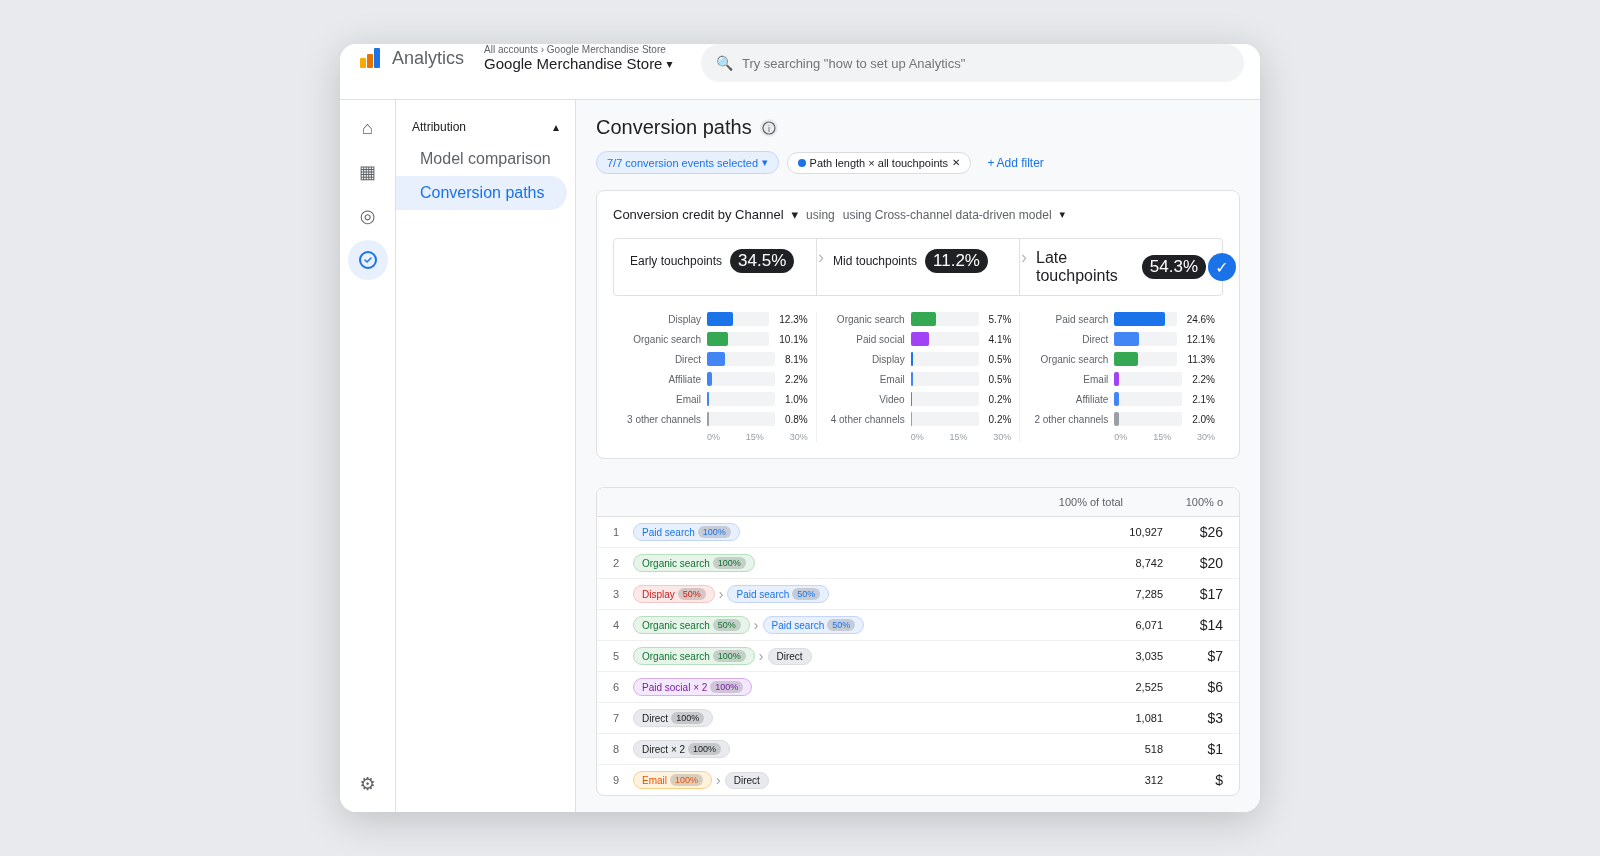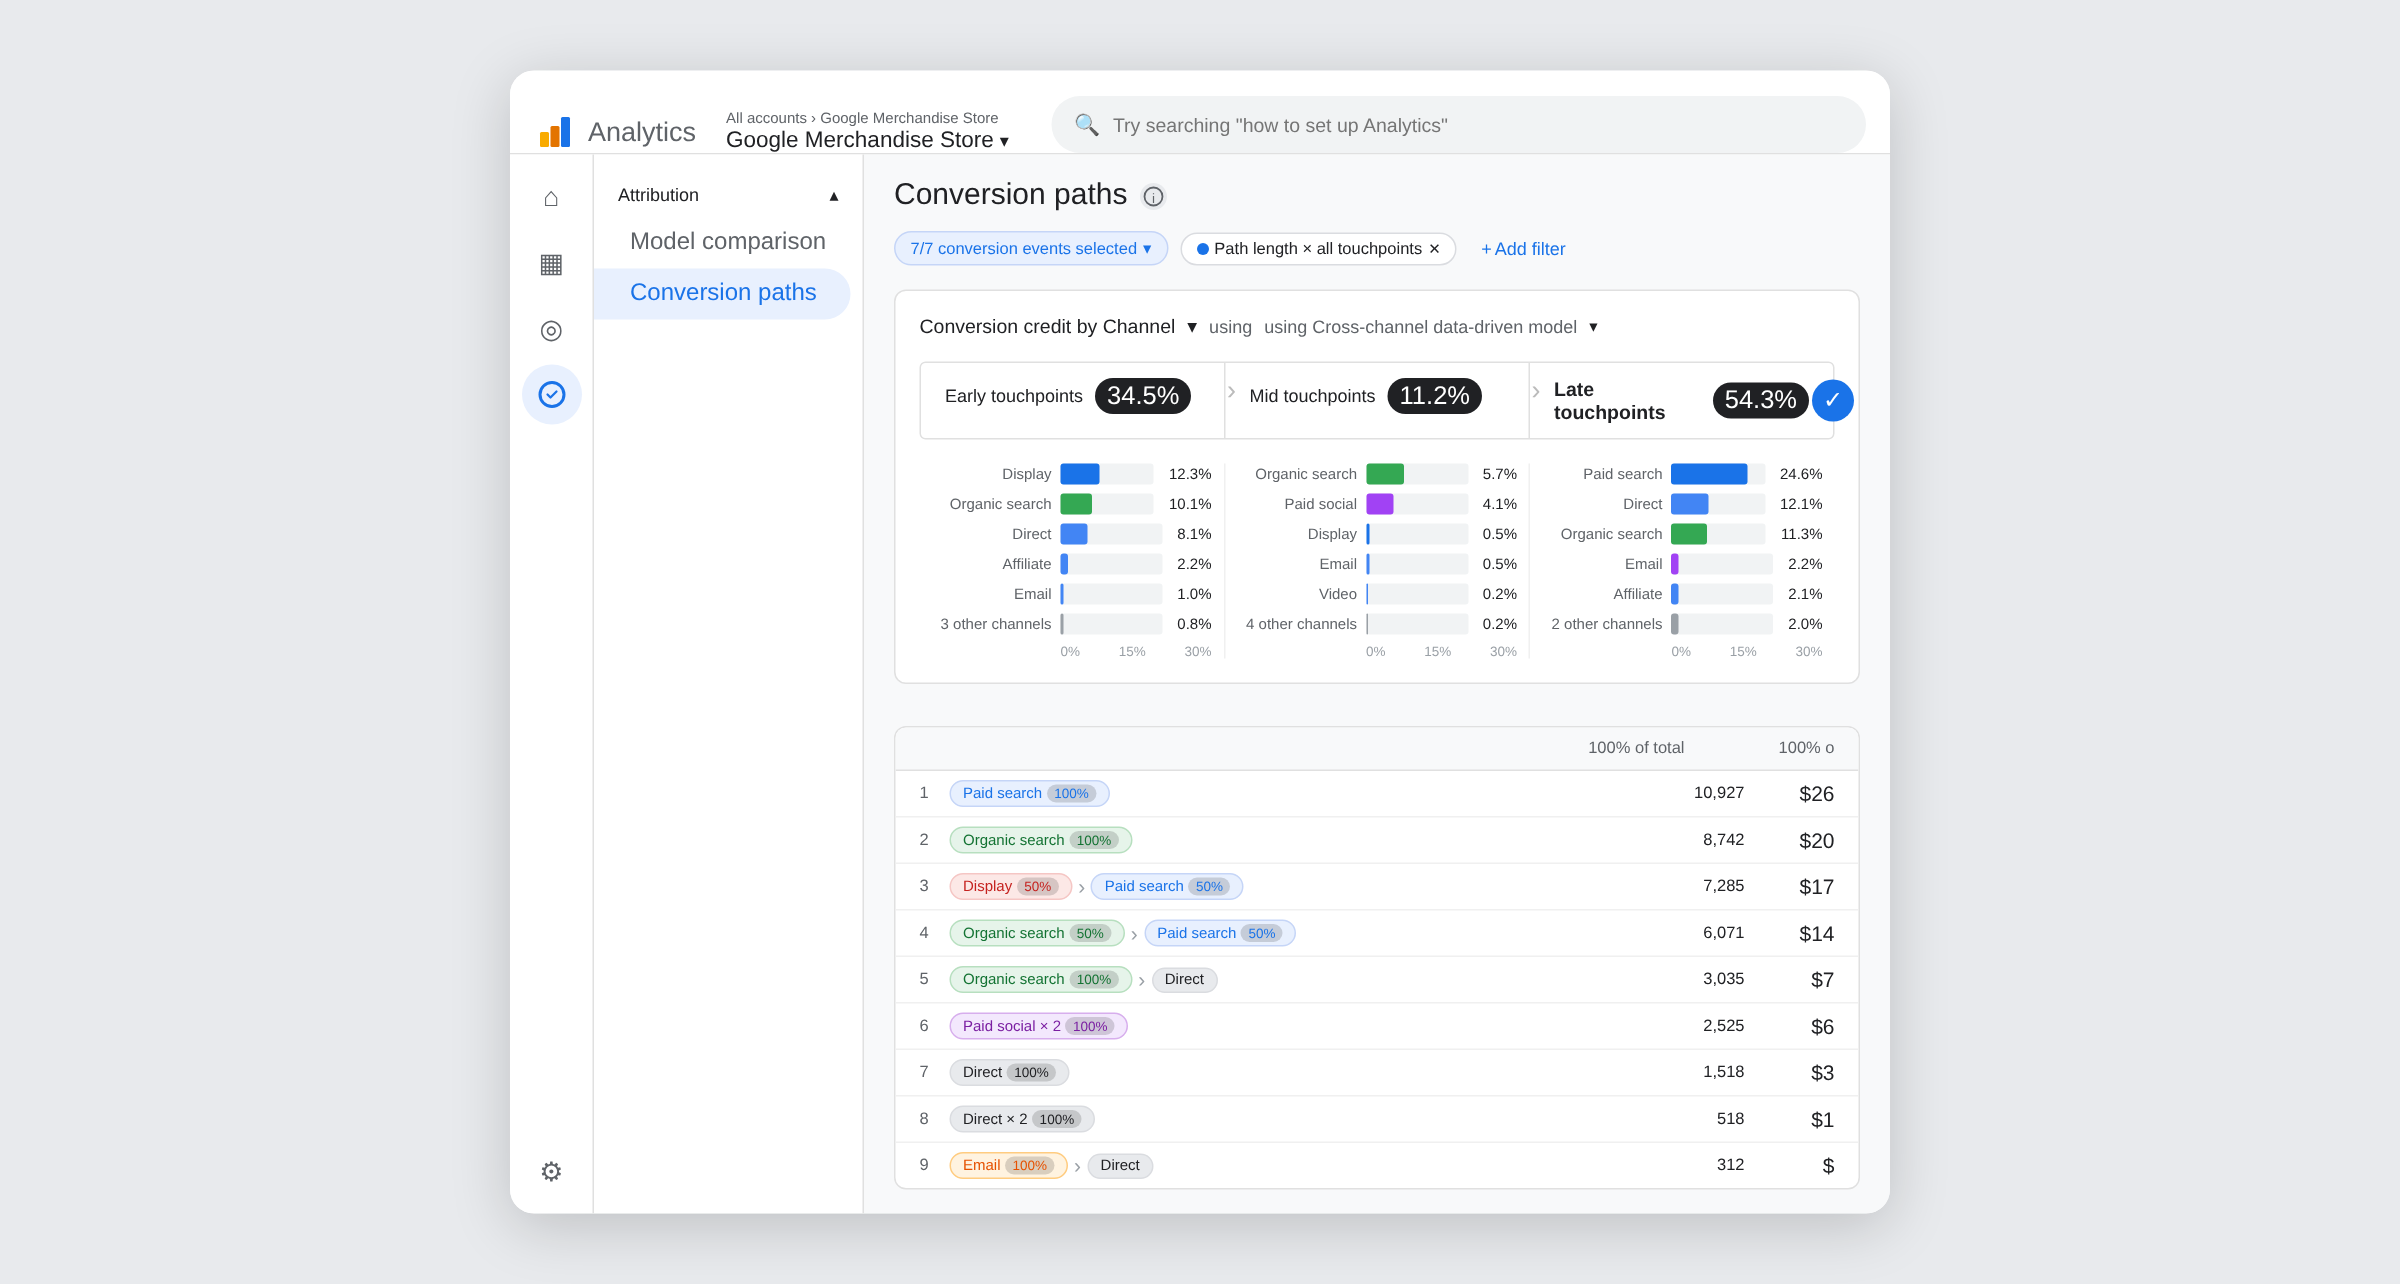--- a/index.html
+++ b/index.html
@@ -21,21 +21,21 @@
       min-height: 700px;
       overflow: hidden;
       position: relative;
     }
 
     
     .top-bar {
       background: #fff;
       border-bottom: 1px solid #e0e0e0;
       display: flex;
-      align-items: flex-end;
+      align-items: flex-start;
       padding: 0 16px;
       height: 56px;
       gap: 12px;
     }
 
     .analytics-logo {
       display: flex;
       align-items: center;
       gap: 8px;
     }
@@ -558,21 +558,21 @@
           </div>
           <div class="touchpoint-section">
             <div class="touchpoint-header">
               <span style="font-size:12px;">Mid touchpoints</span>
               <span class="touchpoint-badge mid">11.2%</span>
             </div>
             <div style="position:absolute;right:-8px;top:8px;font-size:18px;color:#bbb;z-index:2;">›</div>
           </div>
           <div class="touchpoint-section" style="position:relative;">
             <div class="touchpoint-header">
-              <span style="font-size:13px;font-weight:bold;">Late touchpoints</span>
+              <span style="font-size:16px;">Late touchpoints</span>
               <span class="touchpoint-badge late">54.3%</span>
             </div>
             <div style="position:absolute;right:-14px;top:50%;transform:translateY(-50%);width:28px;height:28px;background:#1a73e8;border-radius:50%;display:flex;align-items:center;justify-content:center;color:#fff;font-size:16px;z-index:3;">✓</div>
           </div>
         </div>
 
         <div class="bars-grid">
 
           <div class="bar-section">
             <div class="bar-row">
@@ -791,21 +791,21 @@
           </div>
           <span class="row-value">2,525</span>
           <span class="row-revenue">$6</span>
         </div>
 
         <div class="table-row">
           <span class="row-num">7</span>
           <div class="path-chips">
             <span class="path-chip chip-direct">Direct <span class="chip-badge">100%</span></span>
           </div>
-          <span class="row-value">1,518</span>
+          <span class="row-value">1,081</span>
           <span class="row-revenue">$3</span>
         </div>
 
         <div class="table-row">
           <span class="row-num">8</span>
           <div class="path-chips">
             <span class="path-chip chip-direct">Direct × 2 <span class="chip-badge">100%</span></span>
           </div>
           <span class="row-value">518</span>
           <span class="row-revenue">$1</span>

